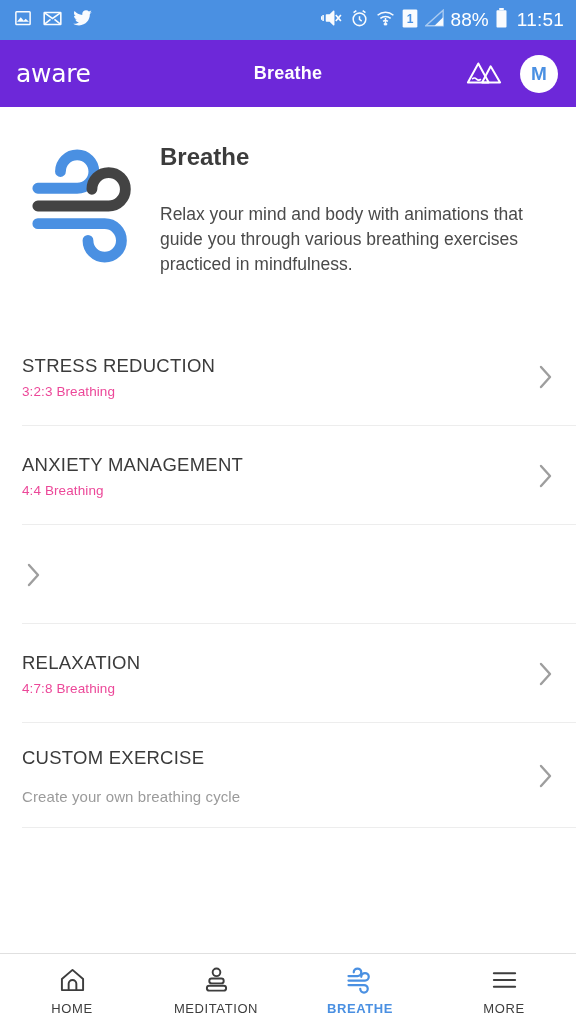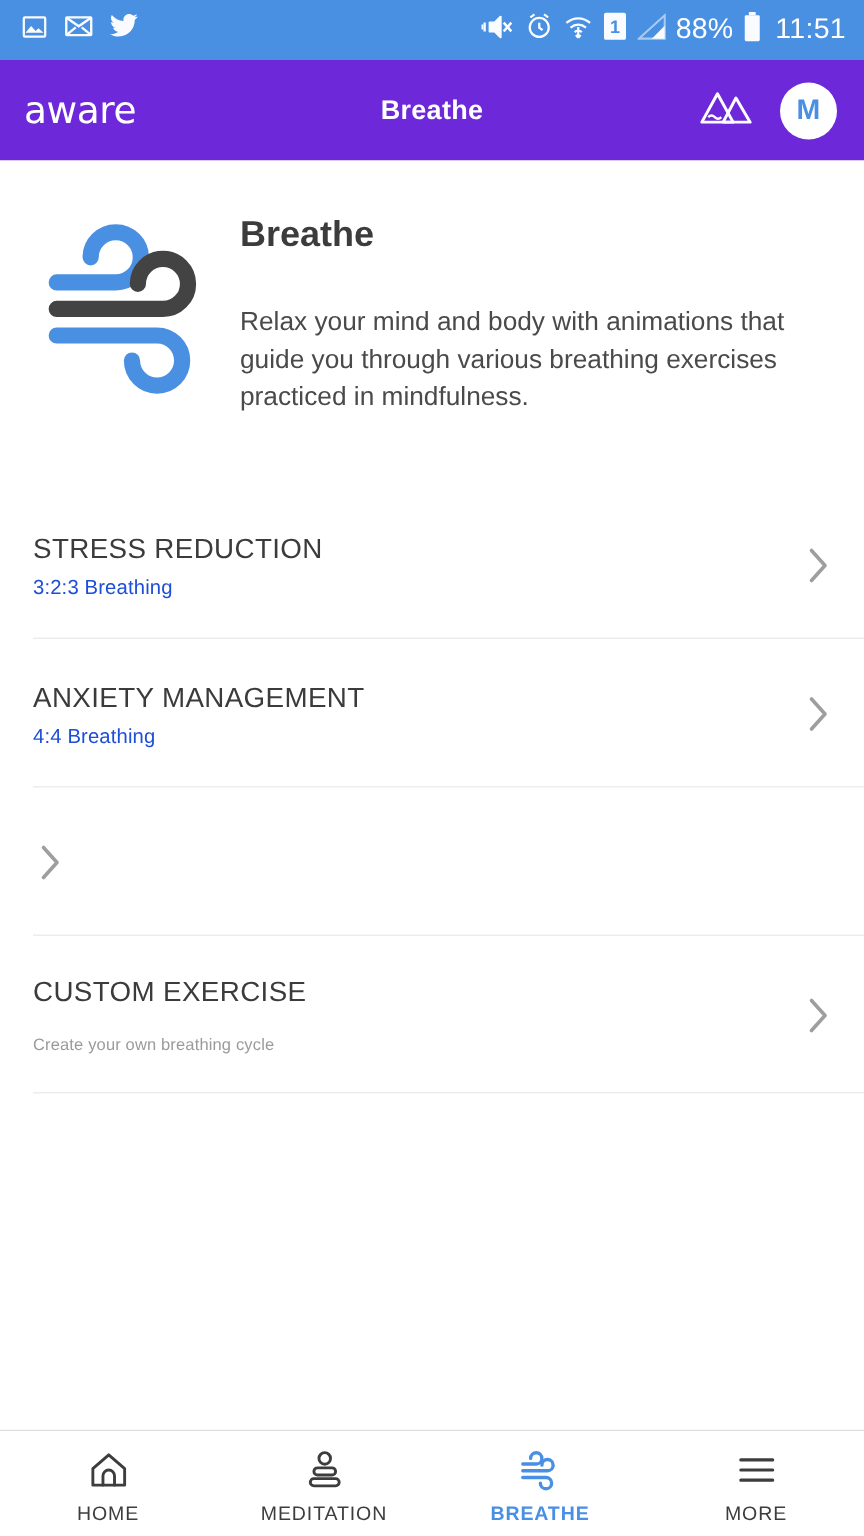--- a/index.html
+++ b/index.html
@@ -60,22 +60,22 @@
   .list { margin-top:50px; }
   .list-item {
     position:relative; display:flex; align-items:center;
     padding:0 18px 0 22px; height:99px;gap:18px;
   }
   .li-body { flex:1 1 auto; }
   .li-title {
     font-size:18.5px; color:#3b3b3b; letter-spacing:.25px; font-weight:400;
     font-family:"Liberation Sans", sans-serif;
   }
-  .li-sub { margin-top:7px; font-size:13.5px; color:#1d4ed8; letter-spacing:.1px; }
-  .list-item.custom .li-sub { margin-top:19px; font-size:11px; color:#9b9b9b; }
+  .li-sub { margin-top:7px; font-size:13.5px; color:#ec4899; letter-spacing:.1px; }
+  .list-item.custom .li-sub { margin-top:19px; font-size:15px; color:#9b9b9b; }
   .list-item.custom { height:105px; }
   .chevron { flex:0 0 24px; display:flex; align-items:center; justify-content:center; }
   .divider {
     position:absolute; left:22px; right:0; bottom:0; height:1px; background:#ededed;
   }
 
   
   .bottom-nav {
     flex:0 0 71px; height:71px; background:#fff;
     border-top:1px solid #e0e0e0;
@@ -226,20 +226,32 @@
 
       <div class="list-item">
         <span class="chevron">
           <svg width="20" height="32" viewBox="0 0 20 32" fill="none" stroke="#9e9e9e" stroke-width="2.4" stroke-linecap="round" stroke-linejoin="round">
               <path d="M5 6l9 10-9 10"></path>
             </svg>
         </span>
         <div class="divider"></div>
       </div>
 
+      <div class="list-item">
+        <div class="li-body">
+          <div class="li-title">RELAXATION</div>
+          <div class="li-sub">4:7:8 Breathing</div>
+        </div>
+        <span class="chevron">
+          <svg width="20" height="32" viewBox="0 0 20 32" fill="none" stroke="#9e9e9e" stroke-width="2.4" stroke-linecap="round" stroke-linejoin="round">
+              <path d="M5 6l9 10-9 10"></path>
+            </svg>
+        </span>
+        <div class="divider"></div>
+      </div>
 
       <div class="list-item custom">
         <div class="li-body">
           <div class="li-title">CUSTOM EXERCISE</div>
           <div class="li-sub">Create your own breathing cycle</div>
         </div>
         <span class="chevron">
           <svg width="20" height="32" viewBox="0 0 20 32" fill="none" stroke="#9e9e9e" stroke-width="2.4" stroke-linecap="round" stroke-linejoin="round">
               <path d="M5 6l9 10-9 10"></path>
             </svg>

